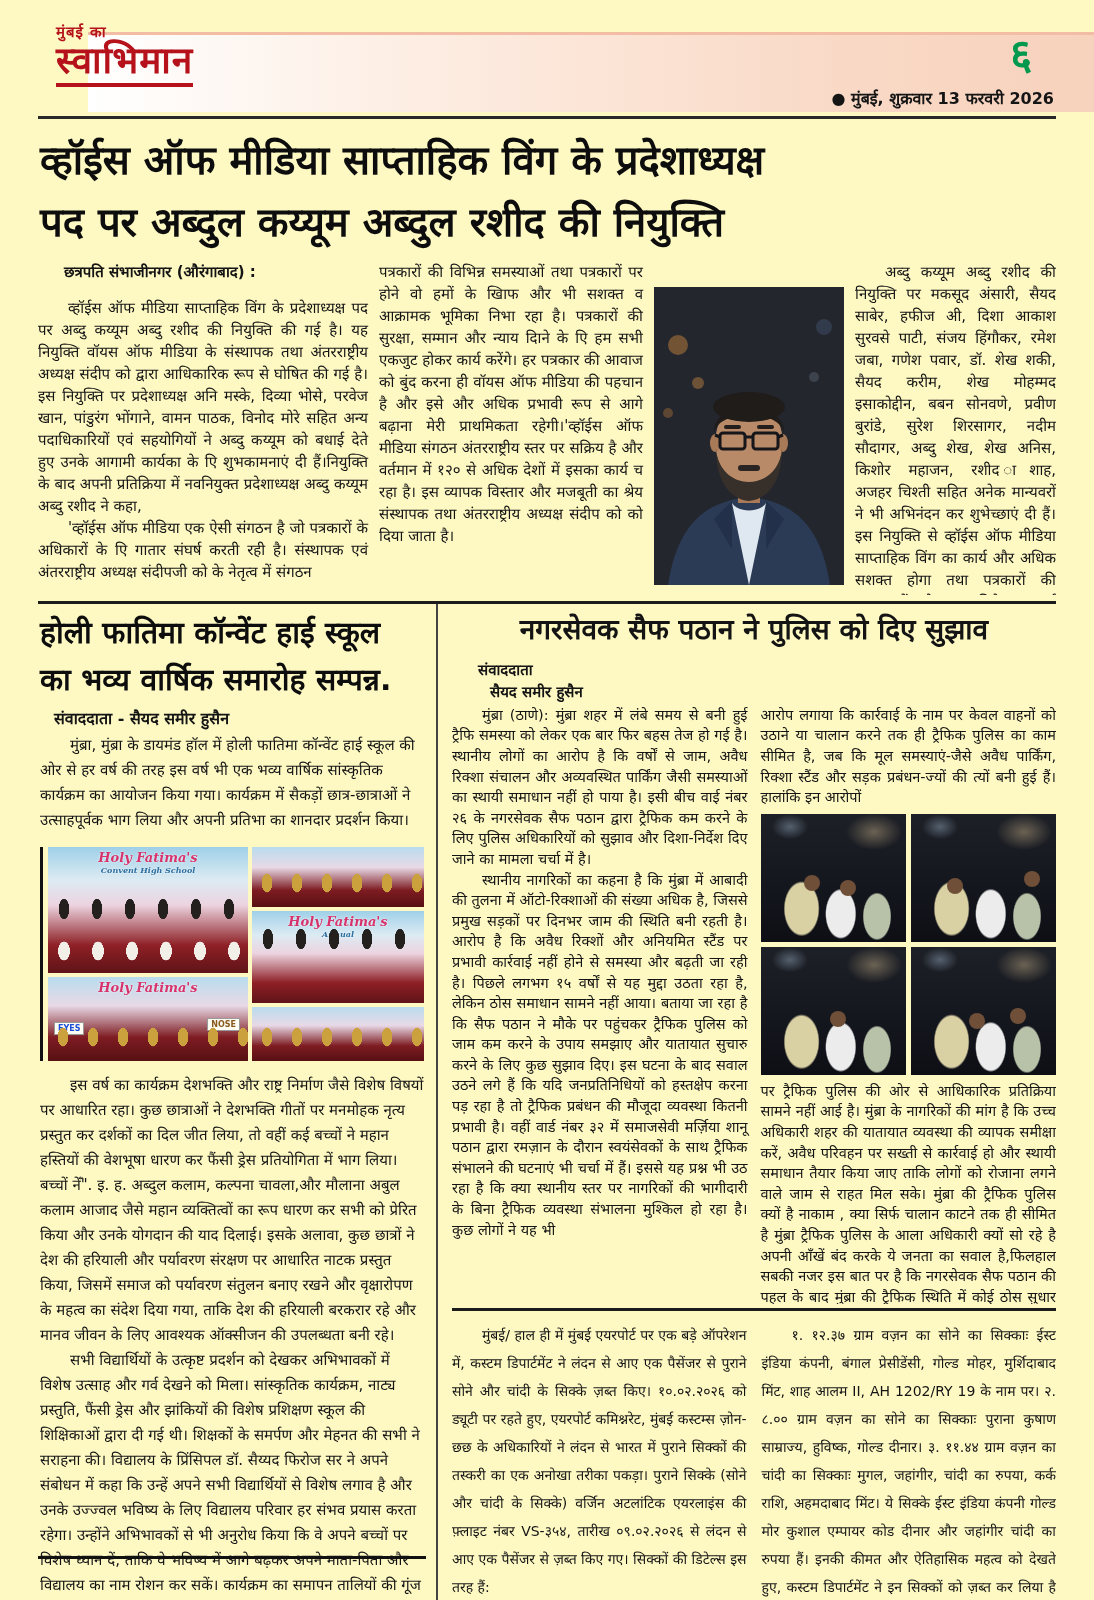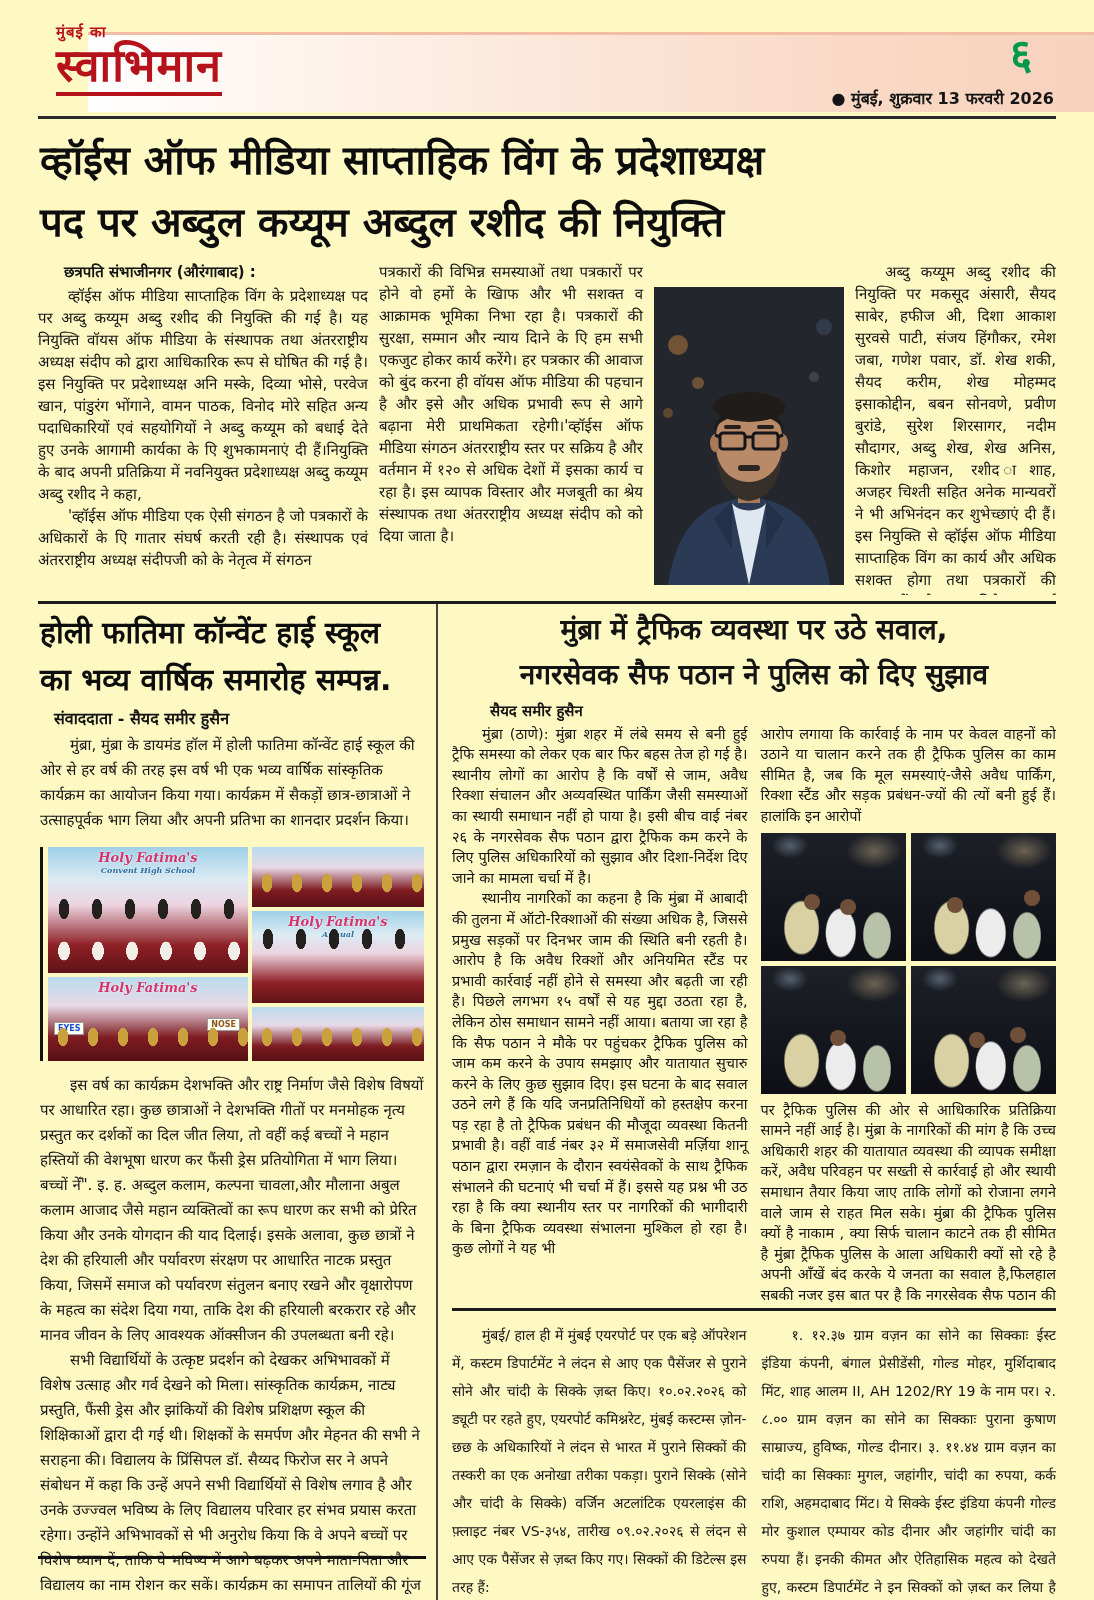--- a/index.html
+++ b/index.html
@@ -11,34 +11,34 @@
   }
   
   .masthead { position:relative; height:116px; }
   .masthead-band {
     position:absolute; left:88px; right:0; top:32px; bottom:4px;
     background:linear-gradient(90deg,#ffffff 0%,#fdece1 35%,#f9d9c6 75%,#f7d2bd 100%);
     border-top:3px solid #f2bda4;
   }
   .logo { position:absolute; left:56px; top:24px; color:#b5121b; line-height:1.1; z-index:2; }
   .logo-top { font-size:15px; font-weight:bold; letter-spacing:1px; }
-  .logo-main { font-size:45px; font-weight:900; letter-spacing:1px; border-bottom:4px solid #b5121b; padding-bottom:2px; }
+  .logo-main { font-size:37px; font-weight:900; letter-spacing:1px; border-bottom:4px solid #b5121b; padding-bottom:2px; }
   .page-number { position:absolute; right:62px; top:24px; font-size:42px; font-weight:bold; color:#00994e; z-index:2; }
   .date-line { position:absolute; right:40px; bottom:7px; font-size:16px; font-weight:bold; color:#151515; z-index:2; }
   .masthead-rule { border-top:3px solid #2a2a2a; margin:0 38px; }
 
   
   .lead-headline { margin:10px 40px 6px; text-align:left; font-size:40px; line-height:1.55; font-weight:800; color:#0d0d0d; }
   .lead-body { display:flex; gap:11px; margin:8px 38px 0; height:334px; overflow:hidden; }
   .lead-body p, .section-col p { font-size:15px; line-height:22px; text-align:justify; }
   .lb-col1 { width:330px; flex:none; }
   .lb-col2 { width:264px; flex:none; }
   .lb-photo { width:190px; height:298px; flex:none; margin-top:26px; background:#23262d; }
   .lb-col3 { flex:1; }
-  .dateline { font-weight:bold; font-size:16px; margin-bottom:2px; text-indent:26px; }
+  .dateline { font-weight:bold; font-size:16px; margin-bottom:14px; text-indent:26px; }
   .indent { text-indent:30px; }
 
   
   .section-row { margin:6px 38px 0; border-top:3px solid #1c1c1c; display:flex; height:1010px; }
   .school-col { width:398px; flex:none; padding:6px 12px 0 2px; position:relative; overflow:hidden; }
   .v-rule { width:0; border-left:2px solid #444; }
   .right-wrap { flex:1; padding:0 0 0 14px; display:flex; flex-direction:column; }
 
   .school-headline { font-size:30px; line-height:1.55; font-weight:800; color:#0d0d0d; }
   .byline { font-size:16px; font-weight:bold; margin:4px 0 4px 14px; }
@@ -209,23 +209,23 @@
       <p class="indent">सभी विद्यार्थियों के उत्कृष्ट प्रदर्शन को देखकर अभिभावकों में विशेष उत्साह और गर्व देखने को मिला। सांस्कृतिक कार्यक्रम, नाट्य प्रस्तुति, फैंसी ड्रेस और झांकियों की विशेष प्रशिक्षण स्कूल की शिक्षिकाओं द्वारा दी गई थी। शिक्षकों के समर्पण और मेहनत की सभी ने सराहना की। विद्यालय के प्रिंसिपल डॉ. सैय्यद फिरोज सर ने अपने संबोधन में कहा कि उन्हें अपने सभी विद्यार्थियों से विशेष लगाव है और उनके उज्ज्वल भविष्य के लिए विद्यालय परिवार हर संभव प्रयास करता रहेगा। उन्होंने अभिभावकों से भी अनुरोध किया कि वे अपने बच्चों पर विशेष ध्यान दें, ताकि वे भविष्य में आगे बढ़कर अपने माता-पिता और विद्यालय का नाम रोशन कर सकें। कार्यक्रम का समापन तालियों की गूंज और बच्चों के उत्साह के साथ सफलतापूर्वक संपन्न हुआ,</p>
       <div class="school-end-rule"></div>
     </section>
 
     <div class="v-rule"></div>
 
     <div class="right-wrap">
 
       <section class="traffic-block">
         <h2 class="traffic-headline">
-          <div>मुंब्रा में ट्रैफिक व्यवस्था पर उठे सवाल,</div>
           <div>नगरसेवक सैफ पठान ने पुलिस को दिए सुझाव</div>
         </h2>
+        <div class="t-byline1">संवाददाता</div>
         <div class="t-byline2">सैयद समीर हुसैन</div>
         <div class="t-cols">
           <div class="t-col">
             <p class="indent">मुंब्रा (ठाणे): मुंब्रा शहर में लंबे समय से बनी हुई ट्रैफि समस्या को लेकर एक बार फिर बहस तेज हो गई है। स्थानीय लोगों का आरोप है कि वर्षों से जाम, अवैध रिक्शा संचालन और अव्यवस्थित पार्किंग जैसी समस्याओं का स्थायी समाधान नहीं हो पाया है। इसी बीच वाई नंबर २६ के नगरसेवक सैफ पठान द्वारा ट्रैफिक कम करने के लिए पुलिस अधिकारियों को सुझाव और दिशा-निर्देश दिए जाने का मामला चर्चा में है।</p>
             <p class="indent">स्थानीय नागरिकों का कहना है कि मुंब्रा में आबादी की तुलना में ऑटो-रिक्शाओं की संख्या अधिक है, जिससे प्रमुख सड़कों पर दिनभर जाम की स्थिति बनी रहती है। आरोप है कि अवैध रिक्शों और अनियमित स्टैंड पर प्रभावी कार्रवाई नहीं होने से समस्या और बढ़ती जा रही है। पिछले लगभग १५ वर्षों से यह मुद्दा उठता रहा है, लेकिन ठोस समाधान सामने नहीं आया। बताया जा रहा है कि सैफ पठान ने मौके पर पहुंचकर ट्रैफिक पुलिस को जाम कम करने के उपाय समझाए और यातायात सुचारु करने के लिए कुछ सुझाव दिए। इस घटना के बाद सवाल उठने लगे हैं कि यदि जनप्रतिनिधियों को हस्तक्षेप करना पड़ रहा है तो ट्रैफिक प्रबंधन की मौजूदा व्यवस्था कितनी प्रभावी है। वहीं वार्ड नंबर ३२ में समाजसेवी मर्ज़िया शानू पठान द्वारा रमज़ान के दौरान स्वयंसेवकों के साथ ट्रैफिक संभालने की घटनाएं भी चर्चा में हैं। इससे यह प्रश्न भी उठ रहा है कि क्या स्थानीय स्तर पर नागरिकों की भागीदारी के बिना ट्रैफिक व्यवस्था संभालना मुश्किल हो रहा है। कुछ लोगों ने यह भी</p>
           </div>
           <div class="t-col">
             <p>आरोप लगाया कि कार्रवाई के नाम पर केवल वाहनों को उठाने या चालान करने तक ही ट्रैफिक पुलिस का काम सीमित है, जब कि मूल समस्याएं-जैसे अवैध पार्किंग, रिक्शा स्टैंड और सड़क प्रबंधन-ज्यों की त्यों बनी हुई हैं। हालांकि इन आरोपों</p>
             <div class="pgrid">
               <div class="ph ph-night">

